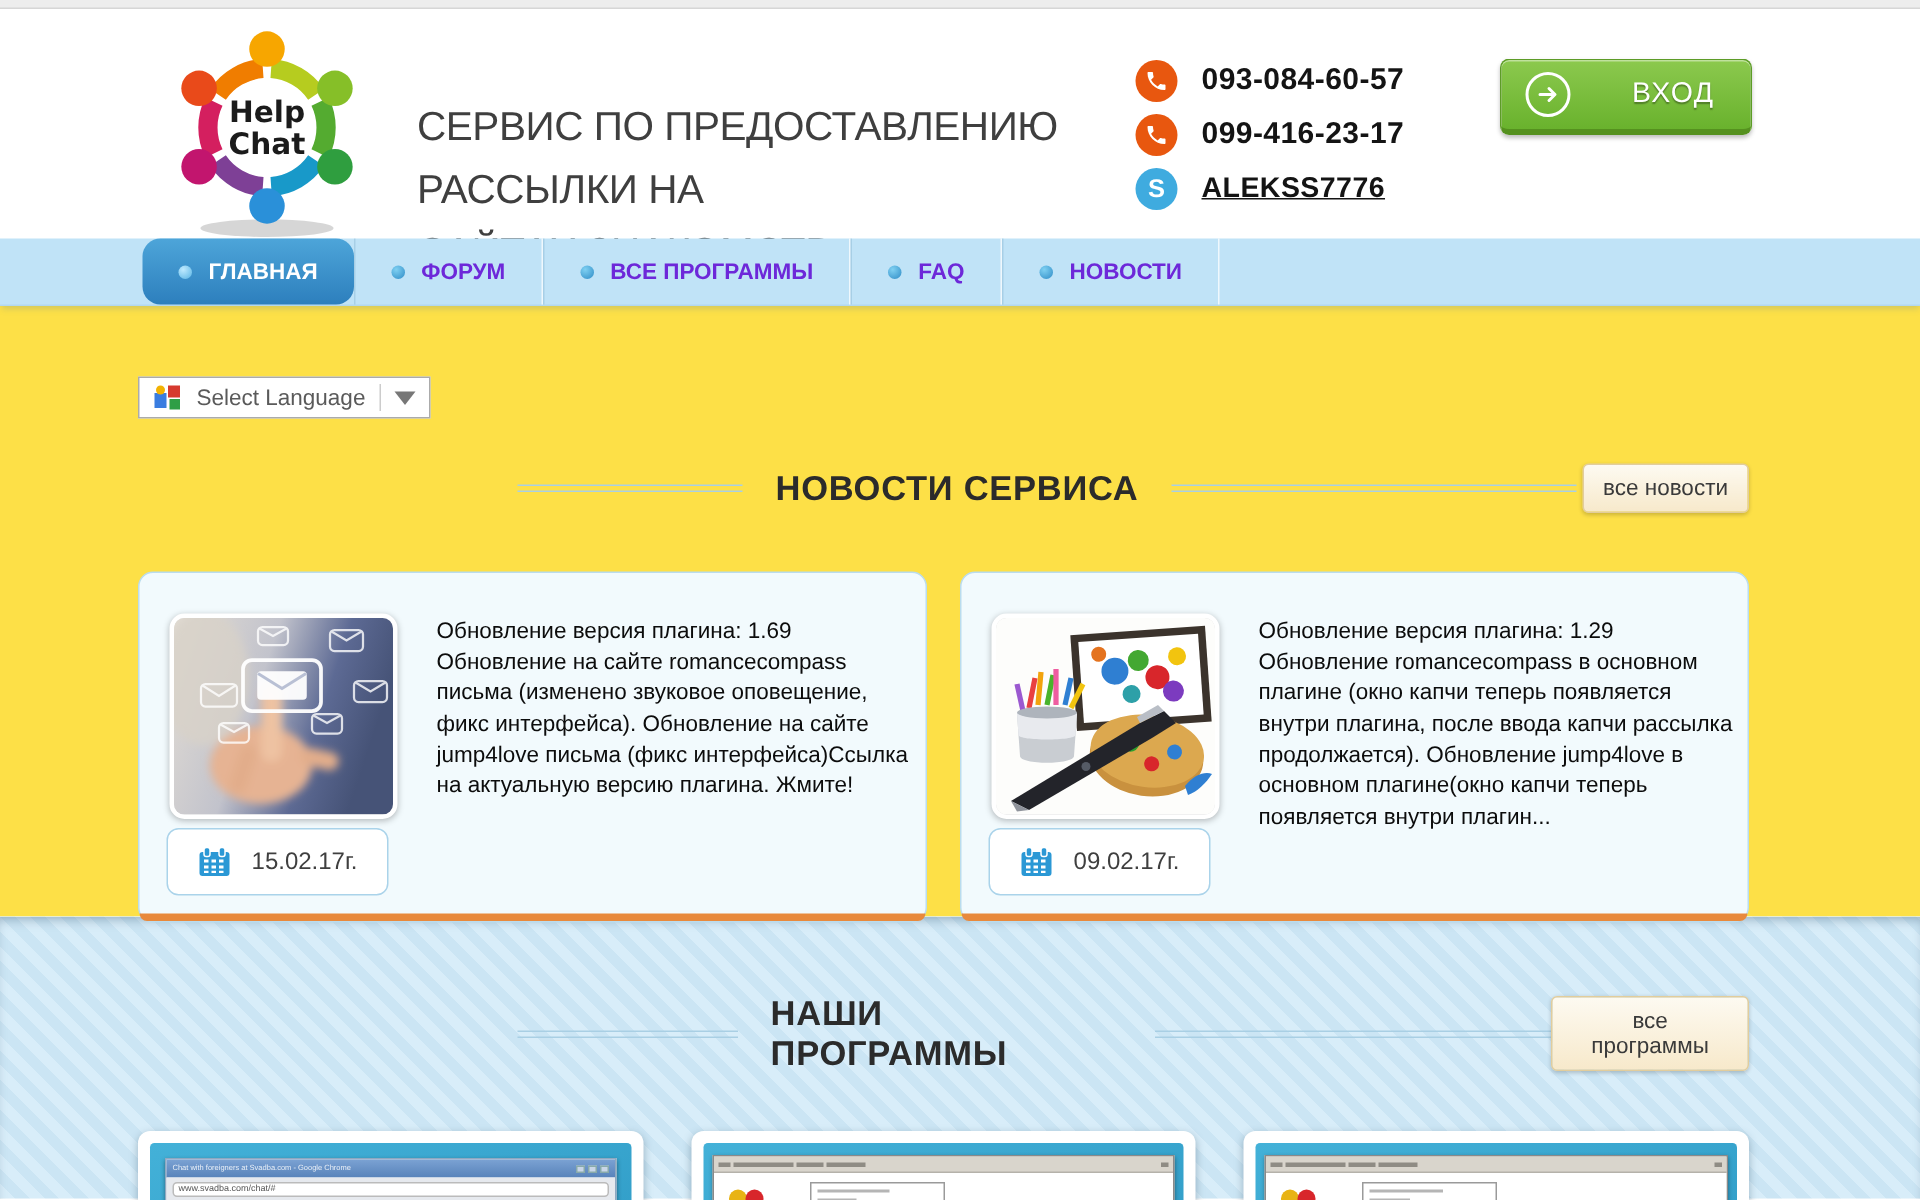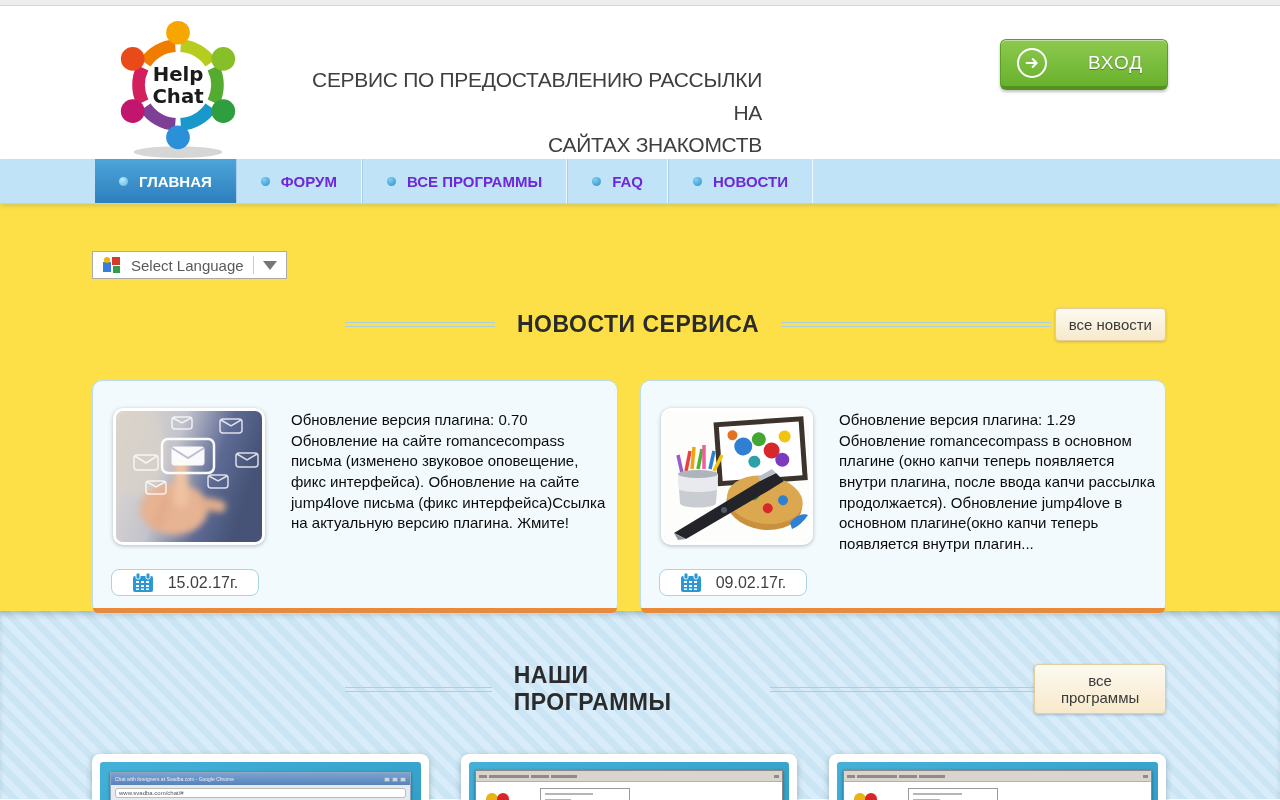--- a/index.html
+++ b/index.html
@@ -5,22 +5,22 @@
   * { box-sizing: border-box; margin: 0; padding: 0; }
   html,body { width:1280px; height:800px; overflow:hidden; background:#fff;
               font-family:"Liberation Sans", sans-serif; }
 
   
   .top-strip { height:6px; background:#ededed; border-bottom:1px solid #d6d6d6; }
 
   
   .header { position:relative; height:153px; background:#fff; }
   .logo { position:absolute; left:108px; top:8px; width:140px; height:146px; }
-  .subtitle { position:absolute; left:278px; top:58px; width:484px; text-align:right;
-              font-size:21px; color:#3f3f3f; line-height:1.55; letter-spacing:-0.3px; }
+  .subtitle { position:absolute; left:278px; top:58px; width:484px; text-align:left;
+              font-size:27px; color:#3f3f3f; line-height:1.55; letter-spacing:-0.3px; }
   .contacts { position:absolute; left:757px; top:33px; display:flex; flex-direction:column; gap:7px; }
   .contact-row { display:flex; align-items:center; gap:16px; height:29px; }
   .cicon { width:28px; height:28px; border-radius:50%; display:flex; align-items:center; justify-content:center; flex:0 0 28px; }
   .cicon.phone { background:#e8570f; }
   .cicon.skype { background:#3fabdf; font-weight:bold; color:#fff; font-size:17px; }
   .contact-label { font-size:20px; font-weight:bold; color:#141414; letter-spacing:0.3px; }
   .contact-label.skype-name { font-size:19px; text-decoration:underline; }
   .login-btn { position:absolute; left:1000px; top:33px; width:168px; height:51px;
                background:linear-gradient(#8cc94e,#69b22d); border:1px solid #5d9c27;
                border-bottom:4px solid #55911f; border-radius:6px; cursor:pointer;
@@ -30,21 +30,21 @@
                  display:flex; align-items:center; justify-content:center; }
   .login-label { color:#fff; font-size:19px; letter-spacing:1px; text-shadow:0 1px 1px rgba(0,0,0,.35);margin-left:21px; }
 
   
   .nav { height:45px; background:#c0e3f7; border-bottom:1px solid #b3d8ee;
          box-shadow:0 3px 4px -1px rgba(90,130,160,.25); position:relative; z-index:5; }
   .nav-inner { margin-left:95px; display:flex; height:100%; }
   .nav-item { display:flex; align-items:center; gap:11px; padding:0 24px; cursor:pointer;
               font-size:15px; font-weight:bold; color:#6d28d9;
               border-right:1px solid rgba(255,255,255,.75); border-left:1px solid rgba(120,170,200,.35); }
-  .nav-item:first-child { border-left:none; }
+  .nav-item:first-child { border-left:none;border-radius:12px; }
   .nav-dot { width:9px; height:9px; border-radius:50%;
              background:radial-gradient(circle at 35% 30%, #7fd0f2, #2f8cc6); }
   .nav-item.active { background:linear-gradient(#4da5d9,#2d7fbd); color:#fff;
                      border-left:none; border-right:none; }
   .nav-item.active .nav-dot { background:radial-gradient(circle at 35% 30%, #bfeaff, #58b4e4); }
 
   
   .main { background:#fde047; padding:0 114px 0 92px; height:407px; }
   .lang-row { padding-top:47px; }
   .lang-widget { display:inline-flex; align-items:center; gap:9px; background:#fff;
@@ -67,21 +67,21 @@
   
   .news-row { display:flex; gap:22px; margin-top:39px; }
   .news-card { position:relative; flex:1; height:234px; background:#f2fafd;
                border:1px solid #badcee; border-radius:10px; }
   .news-img { position:absolute; left:20px; top:27px; width:152px; height:137px;
               border:3px solid #fff; border-radius:10px; overflow:hidden;
               box-shadow:0 1px 4px rgba(0,0,0,.25); background:#ddd; }
   .news-img svg { display:block; }
   .news-text { position:absolute; left:198px; top:29px; right:8px; font-size:15px;
                line-height:1.38; color:#0c0c0c; }
-  .date-badge { position:absolute; left:18px; bottom:17px; width:148px; height:27px;
+  .date-badge { position:absolute; left:18px; bottom:17px; width:148px; height:45px;
                 background:#fff; border:1px solid #aad3ea; border-radius:8px;
                 display:flex; align-items:center; justify-content:center; gap:14px; }
   .date-text { font-size:16px; color:#3f3f3f; }
   .card-accent { position:absolute; left:0; right:0; bottom:0; height:5px; background:#e8893c;
                  border-radius:0 0 9px 9px; }
 
   
   .programs { height:188px; padding:0 114px 12px 92px;
               background:repeating-linear-gradient(45deg,#d8edf9 0px,#d8edf9 7px,#cbe5f4 7px,#cbe5f4 14px);
               box-shadow: inset 0 5px 7px -3px rgba(70,100,125,.45); }
@@ -146,20 +146,42 @@
         <text x="0" y="18" text-anchor="middle" font-family="DejaVu Sans, sans-serif" font-size="20" font-weight="bold" fill="#1b1b1b">Chat</text>
       </g>
     </svg>
   </div>
 
   <div class="subtitle">
     <div>СЕРВИС ПО ПРЕДОСТАВЛЕНИЮ РАССЫЛКИ НА</div>
     <div>САЙТАХ ЗНАКОМСТВ</div>
   </div>
 
+  <div class="contacts">
+    <div class="contact-row">
+      <span class="cicon phone">
+        <svg width="16" height="16" viewBox="0 0 24 24">
+            <path fill="#fff" d="M6.6 10.8c1.4 2.8 3.8 5.1 6.6 6.6l2.2-2.2c.3-.3.7-.4 1-.2 1.1.4 2.3.6 3.6.6.6 0 1 .4 1 1V20c0 .6-.4 1-1 1C10.6 21 3 13.4 3 4c0-.6.4-1 1-1h3.5c.6 0 1 .4 1 1 0 1.2.2 2.4.6 3.6.1.3 0 .7-.2 1l-2.3 2.2z"></path>
+          </svg>
+      </span>
+      <span class="contact-label">093-084-60-57</span>
+    </div>
+    <div class="contact-row">
+      <span class="cicon phone">
+        <svg width="16" height="16" viewBox="0 0 24 24">
+            <path fill="#fff" d="M6.6 10.8c1.4 2.8 3.8 5.1 6.6 6.6l2.2-2.2c.3-.3.7-.4 1-.2 1.1.4 2.3.6 3.6.6.6 0 1 .4 1 1V20c0 .6-.4 1-1 1C10.6 21 3 13.4 3 4c0-.6.4-1 1-1h3.5c.6 0 1 .4 1 1 0 1.2.2 2.4.6 3.6.1.3 0 .7-.2 1l-2.3 2.2z"></path>
+          </svg>
+      </span>
+      <span class="contact-label">099-416-23-17</span>
+    </div>
+    <div class="contact-row">
+      <span class="cicon skype">S</span>
+      <span class="contact-label skype-name">ALEKSS7776</span>
+    </div>
+  </div>
 
   <button class="login-btn">
     <span class="login-arrow">
       <svg width="16" height="16" viewBox="0 0 24 24">
           <path fill="none" stroke="#fff" stroke-width="3" stroke-linecap="round" stroke-linejoin="round" d="M4 12h14M13 6l6 6-6 6"></path>
         </svg>
     </span>
     <span class="login-label">ВХОД</span>
   </button>
 </div>
@@ -250,21 +272,21 @@
               <rect x="120" y="42" width="22" height="14" rx="3"></rect>
                 <path d="M121 43 l10 6 10-6"></path>
               <rect x="92" y="64" width="20" height="13" rx="3"></rect>
                 <path d="M93 65 l9 5 9-5"></path>
               <rect x="30" y="70" width="20" height="13" rx="3"></rect>
                 <path d="M31 71 l9 5 9-5"></path>
             </g>
           </g>
         </svg>
       </div>
-      <div class="news-text">Обновление версия плагина: 0.70 Обновление на сайте romancecompass письма (изменено звуковое оповещение, фикс интерфейса). Обновление на сайте jump4love письма (фикс интерфейса)Ссылка на актуальную версию плагина. Жмите!</div>
+      <div class="news-text">Обновление версия плагина: 1.69 Обновление на сайте romancecompass письма (изменено звуковое оповещение, фикс интерфейса). Обновление на сайте jump4love письма (фикс интерфейса)Ссылка на актуальную версию плагина. Жмите!</div>
       <div class="date-badge">
         <svg width="22" height="21" viewBox="0 0 22 21">
           <rect x="1" y="4" width="20" height="16" rx="2" fill="#2b98d5"></rect>
           <rect x="4" y="1" width="4" height="6" rx="1.5" fill="#2b98d5" stroke="#fff" stroke-width="1"></rect>
           <rect x="14" y="1" width="4" height="6" rx="1.5" fill="#2b98d5" stroke="#fff" stroke-width="1"></rect>
           <g fill="#fff">
               <rect x="4" y="9" width="3" height="2"></rect>
               <rect x="9" y="9" width="3" height="2"></rect>
               <rect x="14" y="9" width="3" height="2"></rect>
               <rect x="4" y="13" width="3" height="2"></rect>

